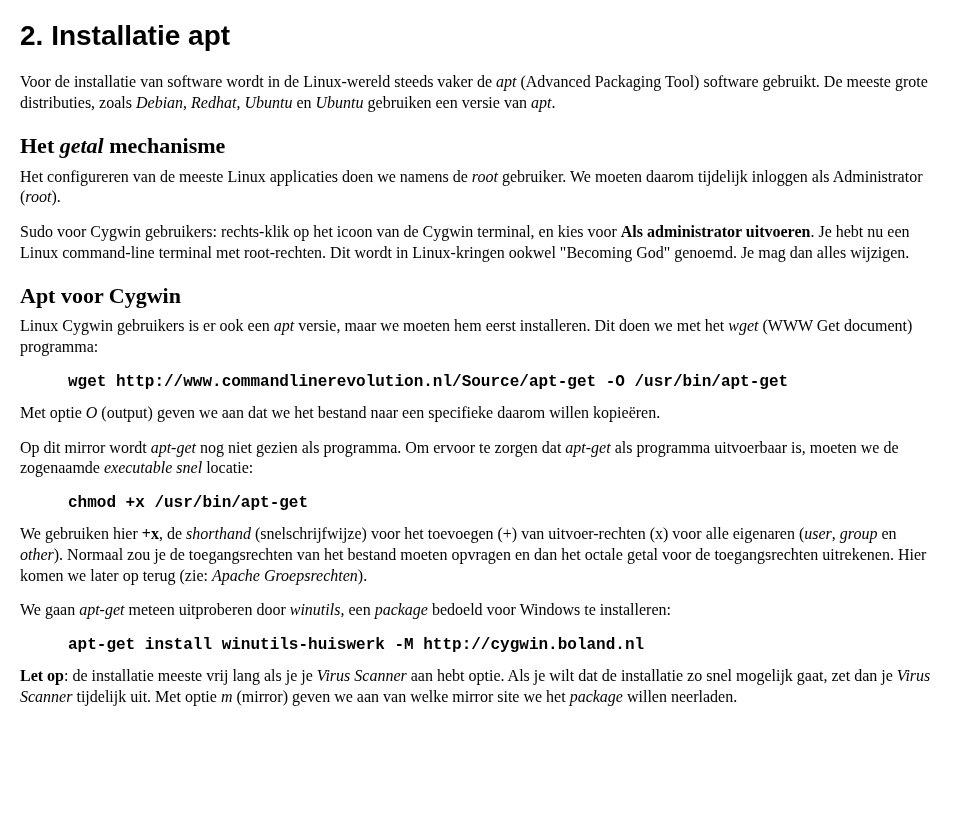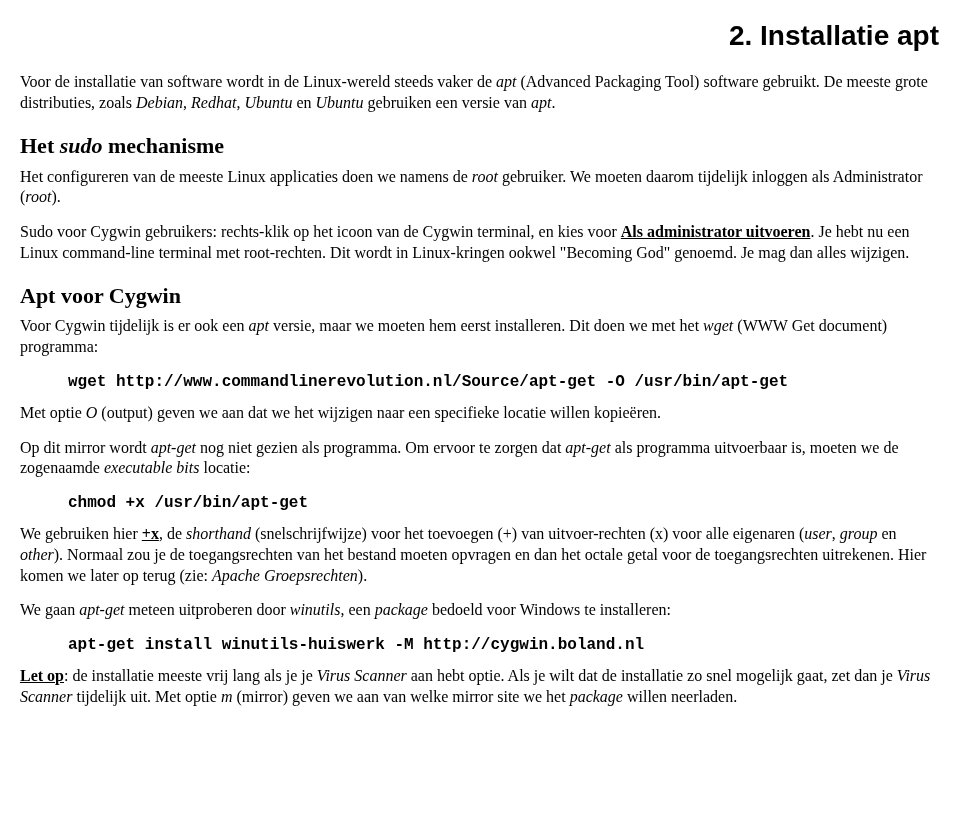--- a/index.html
+++ b/index.html
@@ -11,77 +11,76 @@
     padding: 18px 20px;
     width: 959px;
     box-sizing: border-box;
     background: #fff;
   }
   h1 {
     font-family: Verdana, Geneva, sans-serif;
     font-size: 28px;
     font-weight: bold;
     margin: 0 0 18px 0;
-    text-align: right;
   }
   h2 {
     font-family: "Times New Roman", Times, serif;
     font-size: 22px;
     font-weight: bold;
     margin: 18px 0 6px 0;
   }
   p {
     margin: 0 0 14px 0;
   }
   .code {
     font-family: "Courier New", Courier, monospace;
     font-size: 16px;
     font-weight: bold;
     margin-left: 48px;
     margin-bottom: 10px;
     margin-top: 14px;
   }
   em { font-style: italic; }
-  strong { font-weight: bold; text-decoration: underline; }
+  strong { font-weight: bold; }
 </style>
 </head>
 <body>
 
 <h1>2. Installatie apt</h1>
 
 <p>
   <span>Voor de installatie van software wordt in de Linux-wereld steeds vaker de </span><em>apt</em><span> (Advanced Packaging Tool) software gebruikt. De meeste grote distributies, zoals </span><em>Debian</em><span>, </span><em>Redhat</em><span>, </span><em>Ubuntu</em><span> en </span><em>Ubuntu</em><span> gebruiken een versie van </span><em>apt</em><span>.</span>
 </p>
 
 <h2>
-  <span>Het </span><em>sudo</em><span> mechanisme</span>
+  <span>Het </span><em>getal</em><span> mechanisme</span>
 </h2>
 
 <p>
   <span>Het configureren van de meeste Linux applicaties doen we namens de </span><em>root</em><span> gebruiker. We moeten daarom tijdelijk inloggen als Administrator (</span><em>root</em><span>).</span>
 </p>
 
 <p>
   <span>Sudo voor Cygwin gebruikers: rechts-klik op het icoon van de Cygwin terminal, en kies voor </span><strong>Als administrator uitvoeren</strong><span>. Je hebt nu een Linux command-line terminal met root-rechten. Dit wordt in Linux-kringen ookwel "Becoming God" genoemd. Je mag dan alles wijzigen.</span>
 </p>
 
 <h2>Apt voor Cygwin</h2>
 
 <p>
-  <span>Voor Cygwin tijdelijk is er ook een </span><em>apt</em><span> versie, maar we moeten hem eerst installeren. Dit doen we met het </span><em>wget</em><span> (WWW Get document) programma:</span>
+  <span>Linux Cygwin gebruikers is er ook een </span><em>apt</em><span> versie, maar we moeten hem eerst installeren. Dit doen we met het </span><em>wget</em><span> (WWW Get document) programma:</span>
 </p>
 
 <div class="code">wget http://www.commandlinerevolution.nl/Source/apt-get -O /usr/bin/apt-get</div>
 
 <p>
-  <span>Met optie </span><em>O</em><span> (output) geven we aan dat we het wijzigen naar een specifieke locatie willen kopieëren.</span>
+  <span>Met optie </span><em>O</em><span> (output) geven we aan dat we het bestand naar een specifieke daarom willen kopieëren.</span>
 </p>
 
 <p>
-  <span>Op dit mirror wordt </span><em>apt-get</em><span> nog niet gezien als programma. Om ervoor te zorgen dat </span><em>apt-get</em><span> als programma uitvoerbaar is, moeten we de zogenaamde </span><em>executable bits</em><span> locatie:</span>
+  <span>Op dit mirror wordt </span><em>apt-get</em><span> nog niet gezien als programma. Om ervoor te zorgen dat </span><em>apt-get</em><span> als programma uitvoerbaar is, moeten we de zogenaamde </span><em>executable snel</em><span> locatie:</span>
 </p>
 
 <div class="code">chmod +x /usr/bin/apt-get</div>
 
 <p>
   <span>We gebruiken hier </span><strong>+x</strong><span>, de </span><em>shorthand</em><span> (snelschrijfwijze) voor het toevoegen (+) van uitvoer-rechten (x) voor alle eigenaren (</span><em>user</em><span>, </span><em>group</em><span> en </span><em>other</em><span>). Normaal zou je de toegangsrechten van het bestand moeten opvragen en dan het octale getal voor de toegangsrechten uitrekenen. Hier komen we later op terug (zie: </span><em>Apache Groepsrechten</em><span>).</span>
 </p>
 
 <p>
   <span>We gaan </span><em>apt-get</em><span> meteen uitproberen door </span><em>winutils</em><span>, een </span><em>package</em><span> bedoeld voor Windows te installeren:</span>

